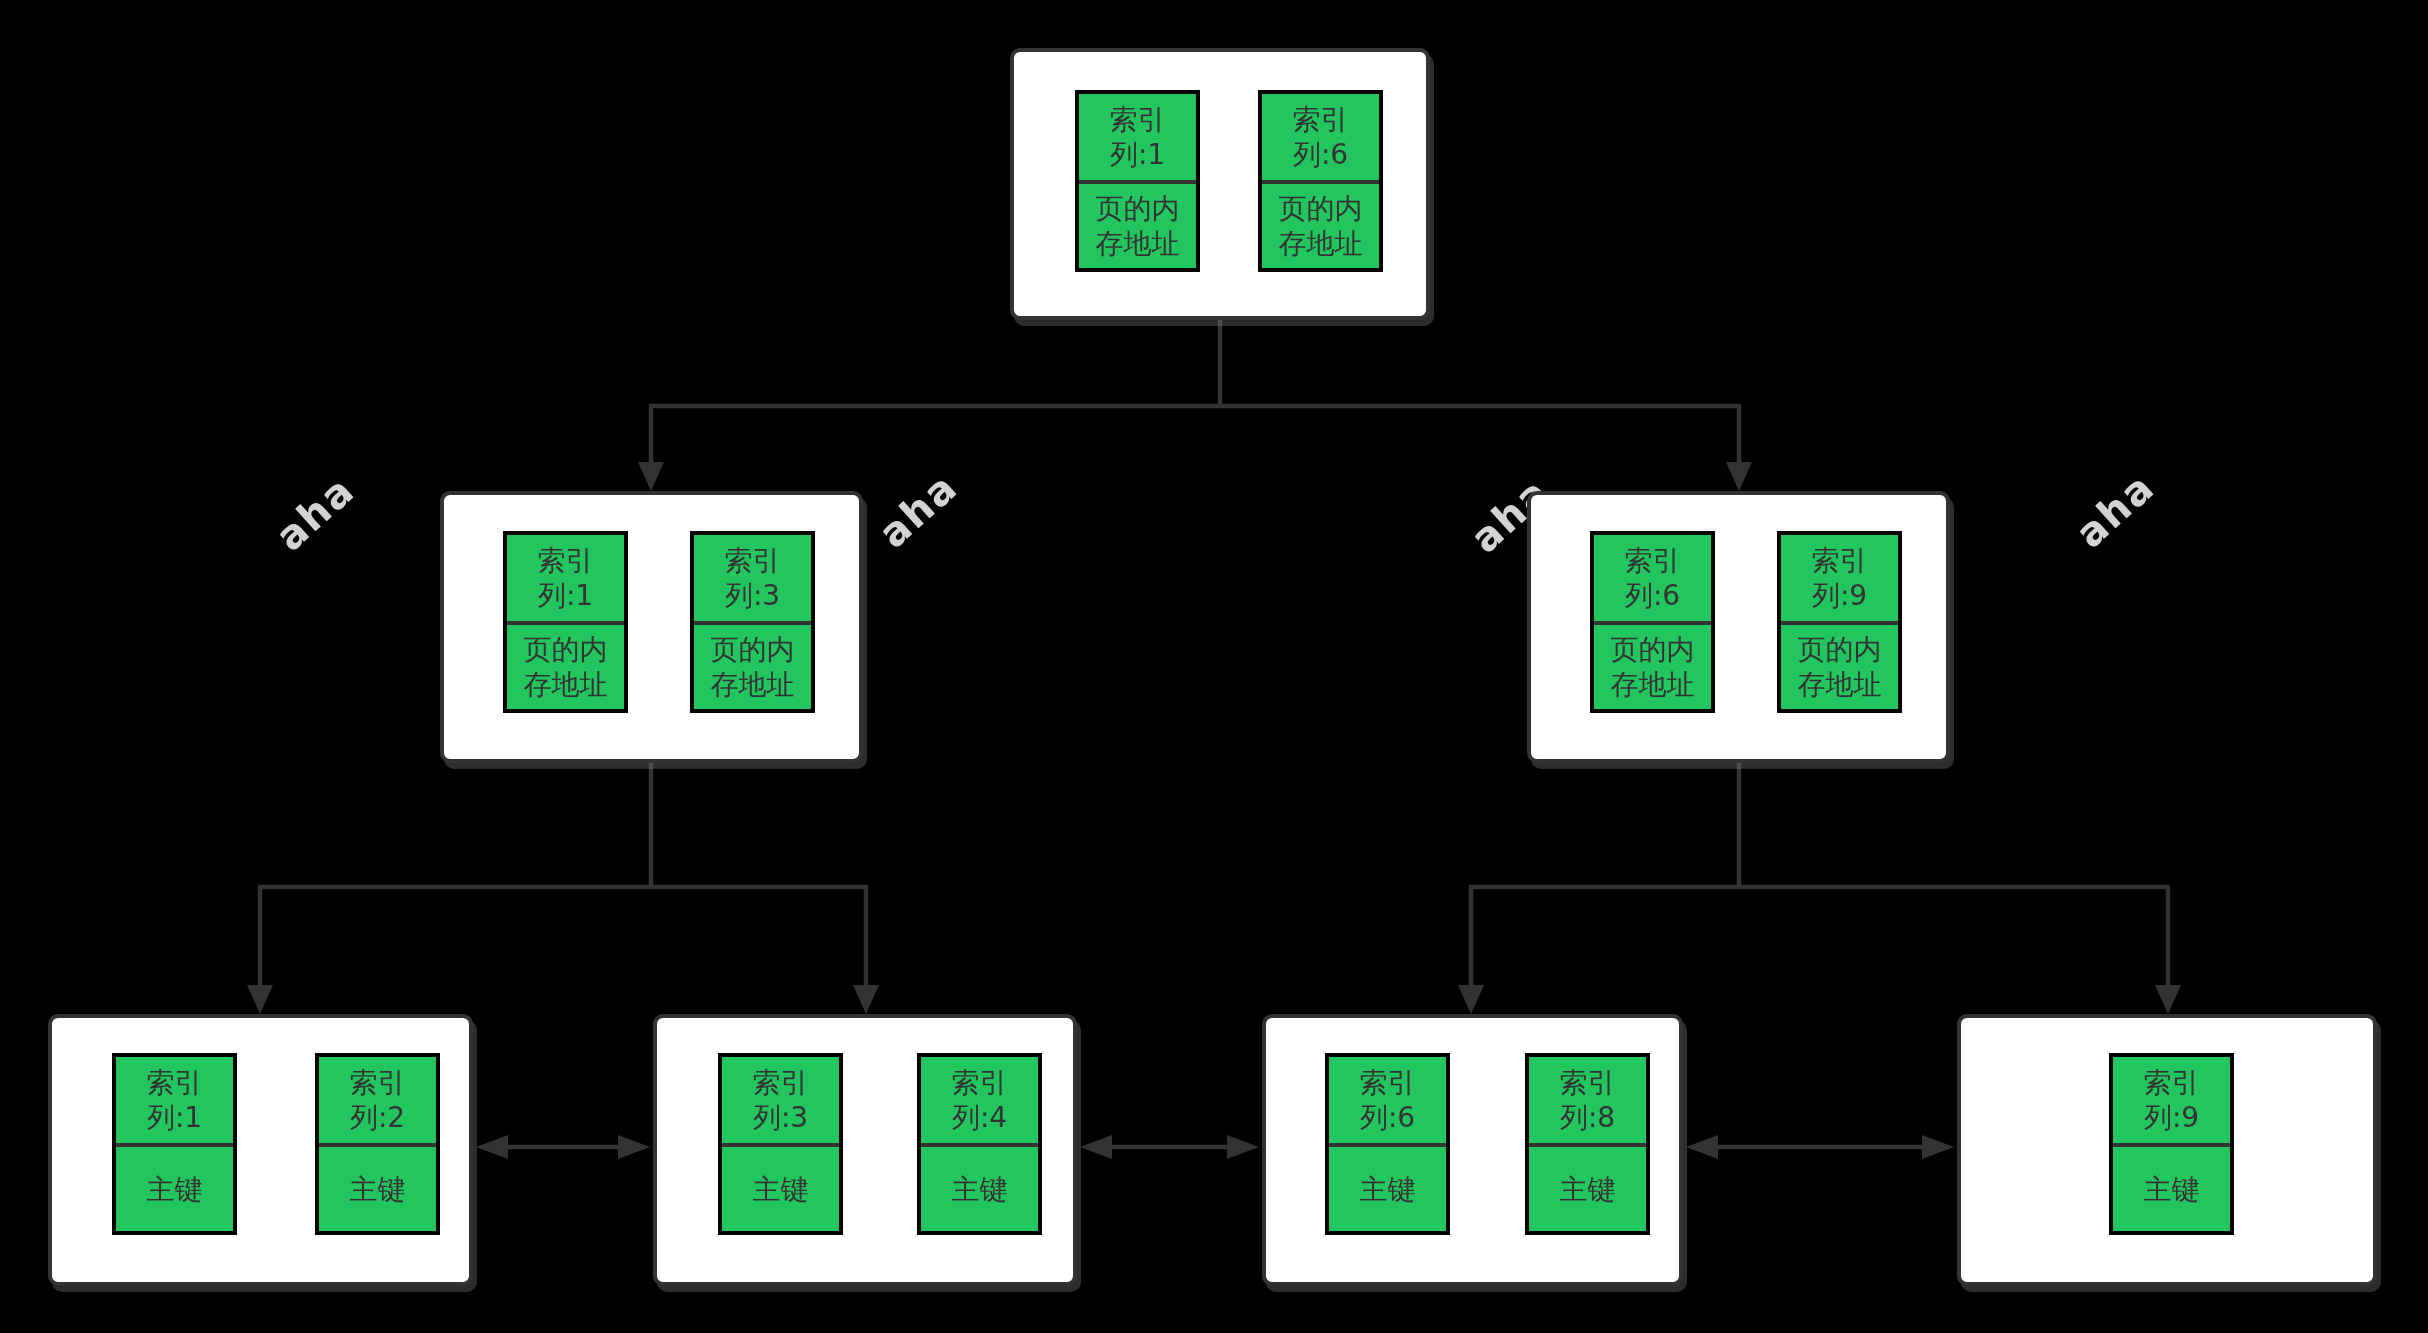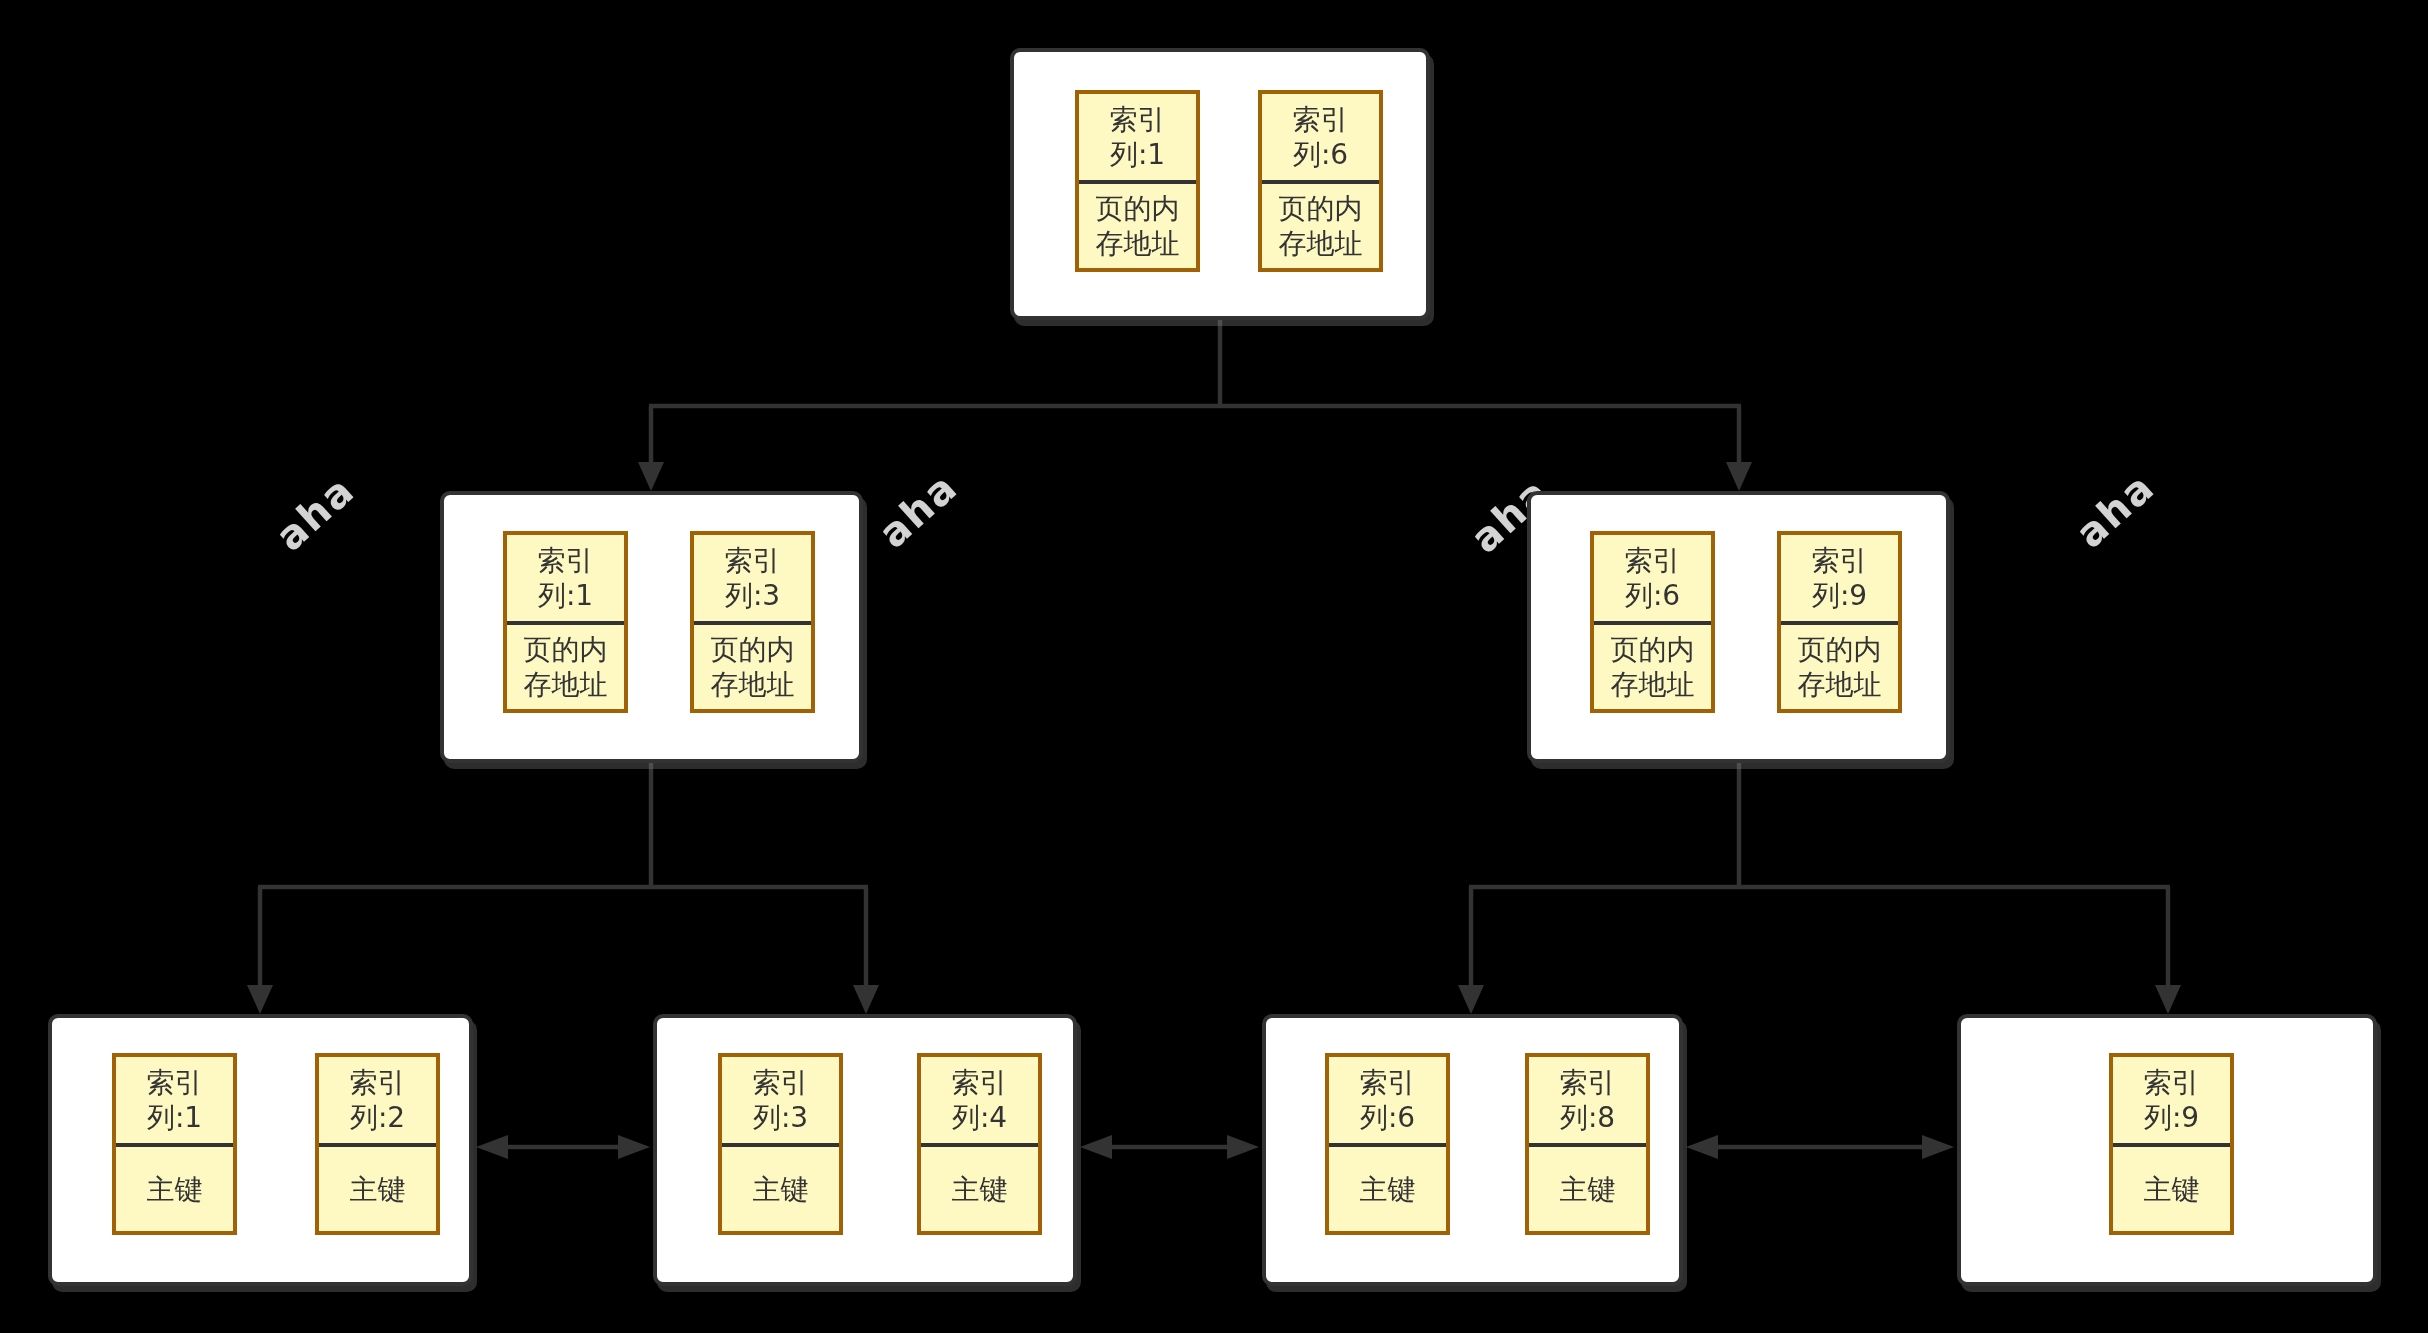--- a/index.html
+++ b/index.html
@@ -47,22 +47,22 @@
     position: absolute;
     z-index: 3;
     background: #ffffff;
     border: 4px solid #333333;
     border-radius: 10px;
     box-shadow: 4px 6px 0 rgba(130, 130, 130, 0.35);
   }
   .cell {
     position: absolute;
     width: 117px;
-    border: 4px solid #a16207;
-    background: #fef9c3;
+    border: 4px solid #000000;
+    background: #22c55e;
   }
   .cell-key {
     height: 86px;
     border-bottom: 4px solid #333333;
     display: flex;
     align-items: center;
     justify-content: center;
     text-align: center;
     white-space: pre-line;
     font-size: 28px;

